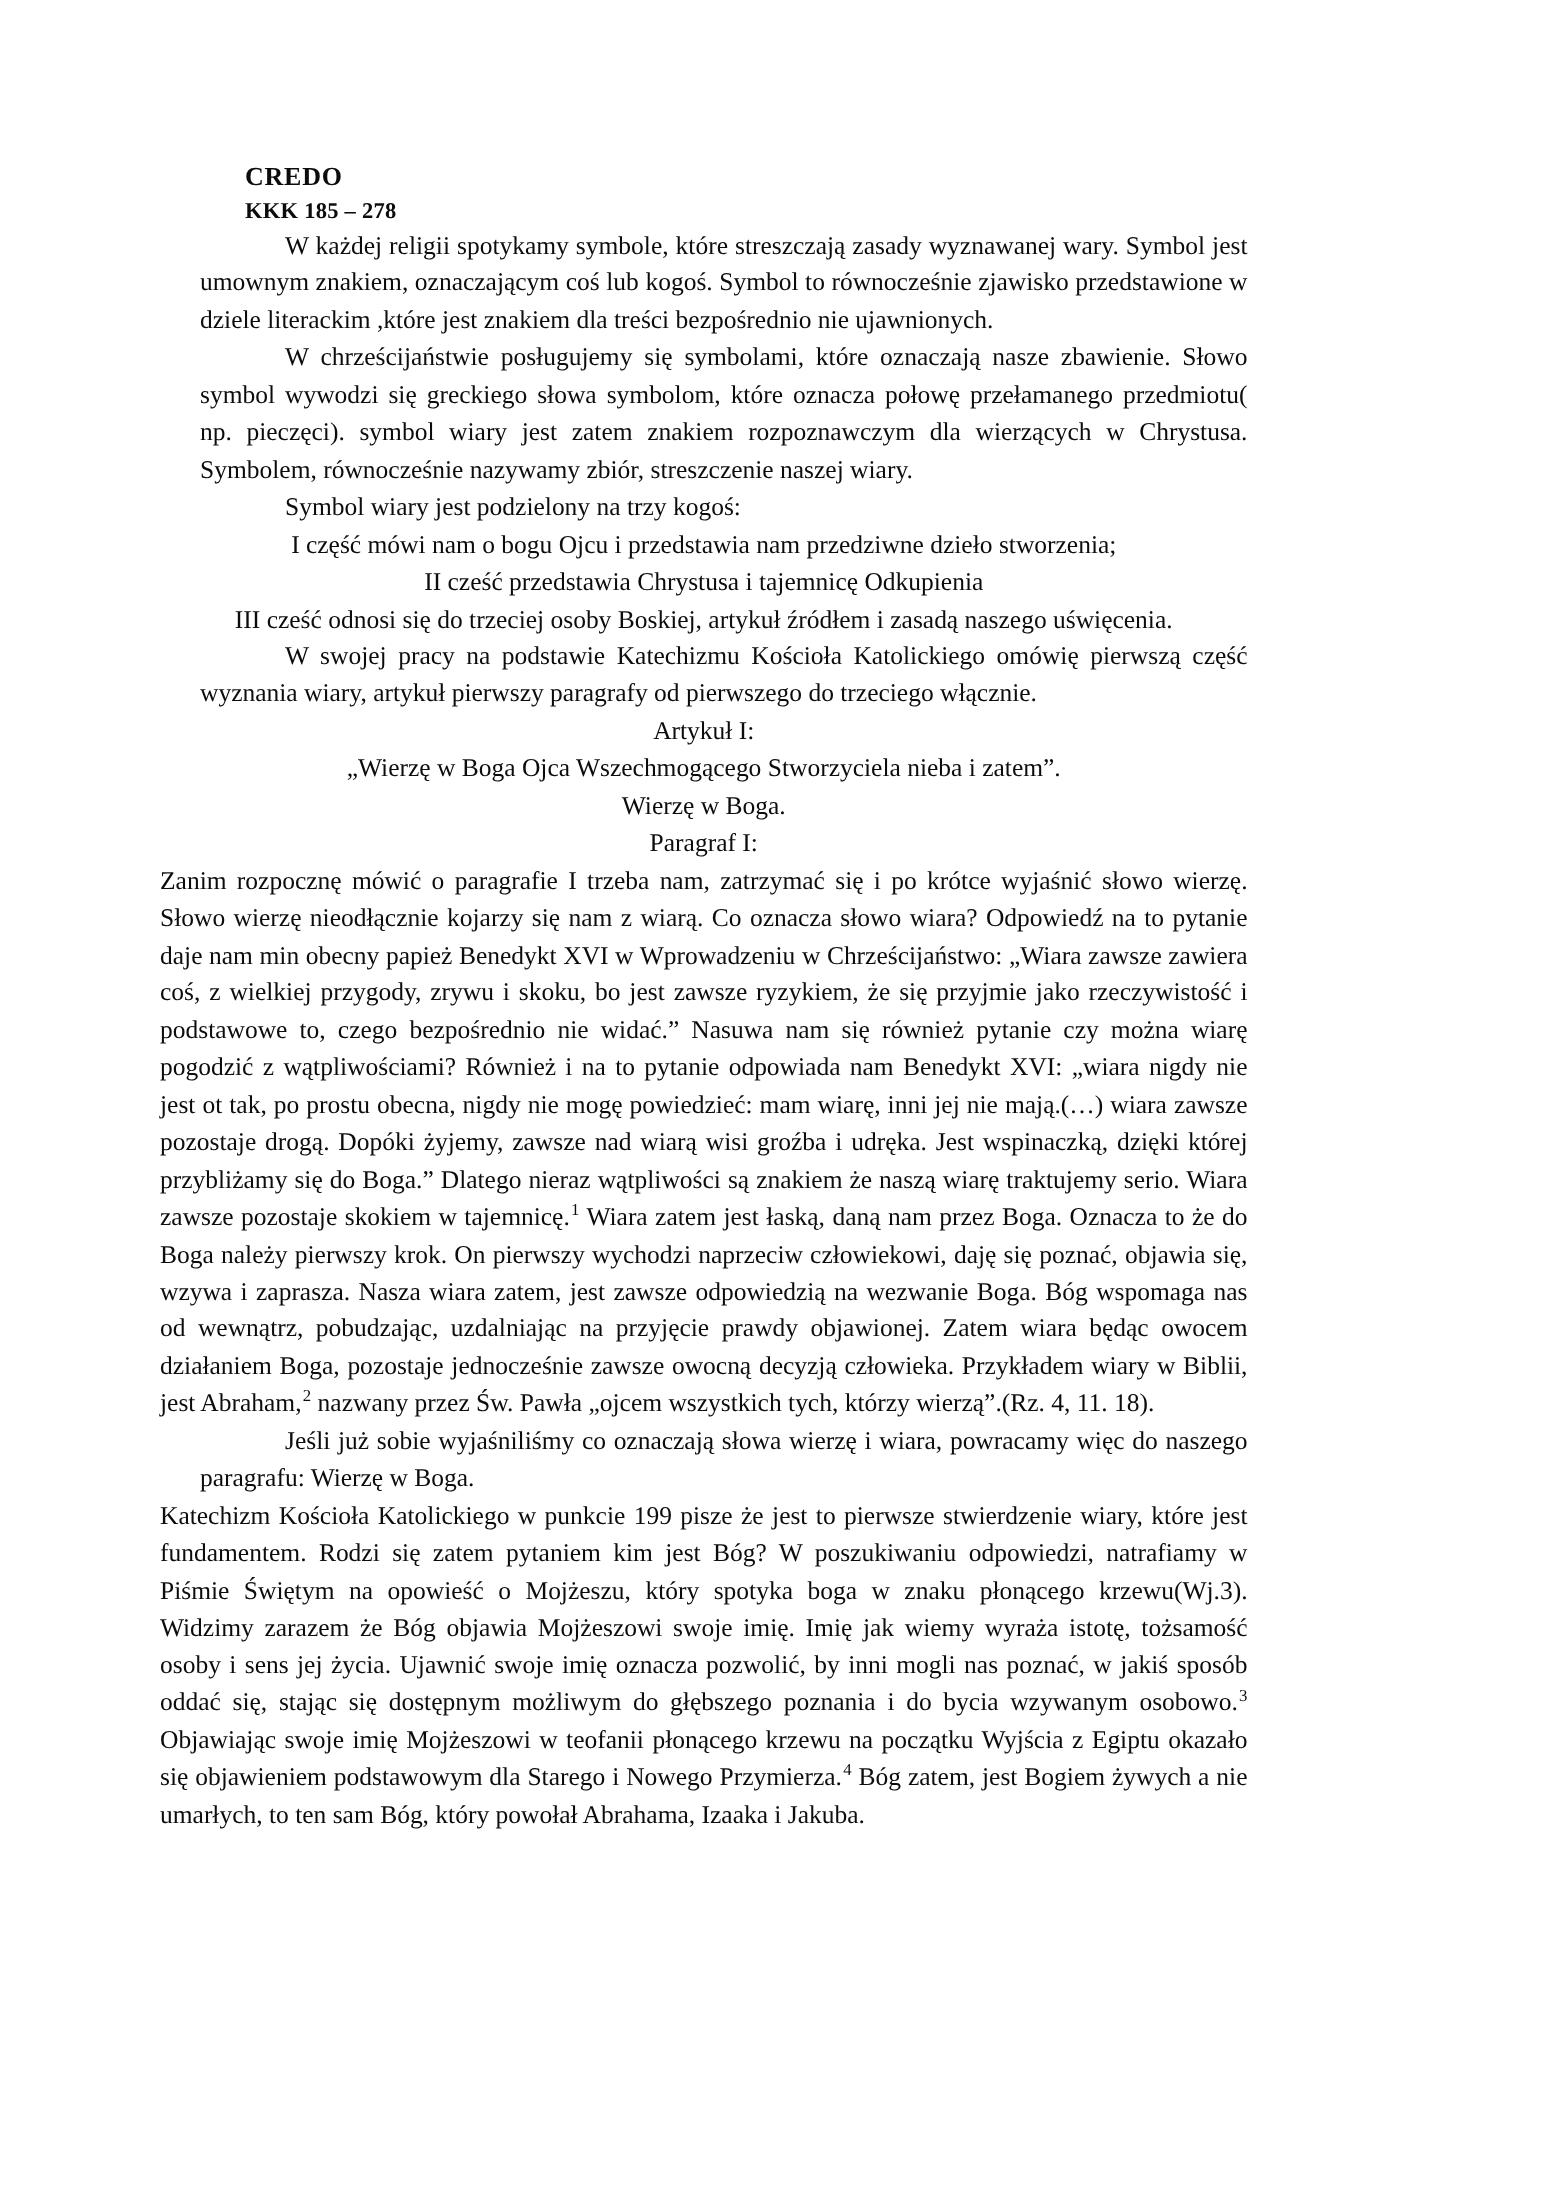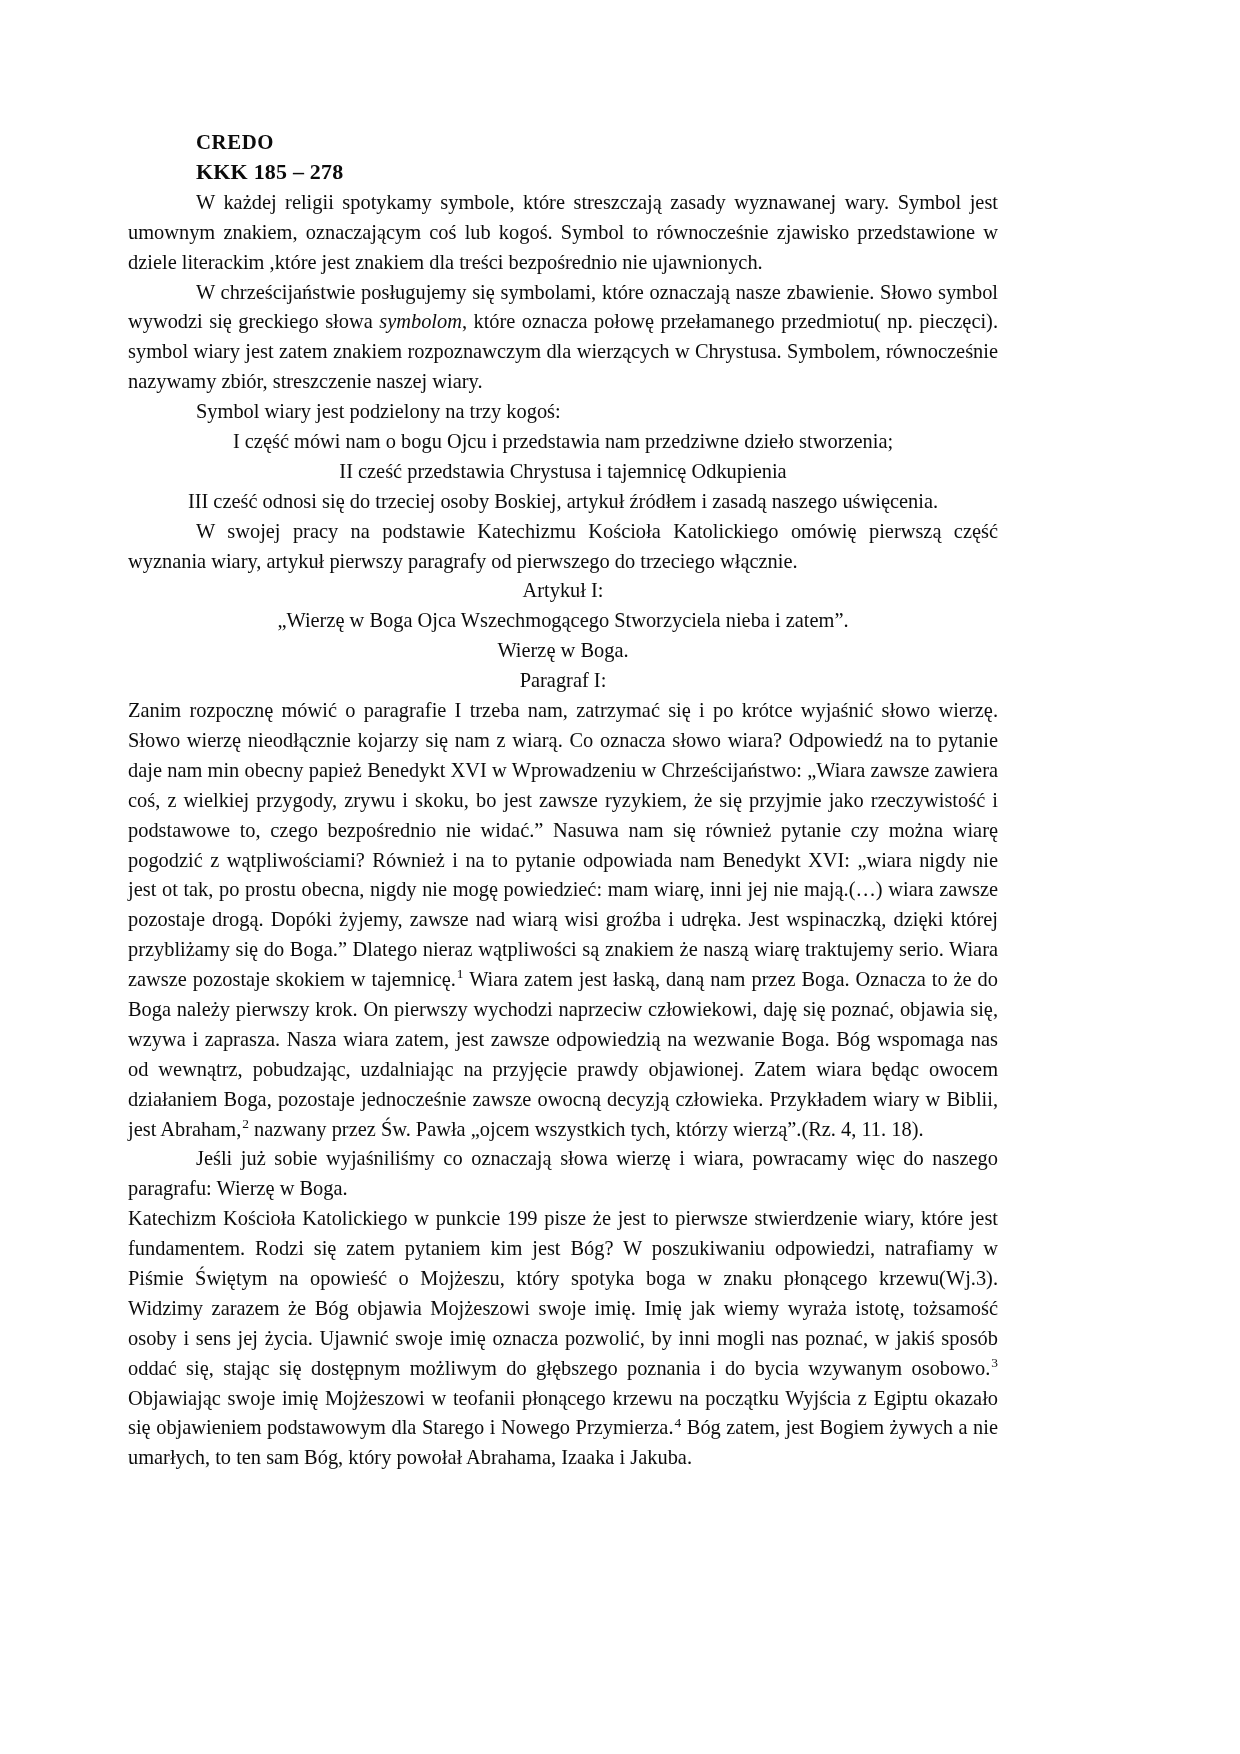--- a/index.html
+++ b/index.html
@@ -28,41 +28,41 @@
   }
   h1.title {
     font-size: 20.8px;
     font-weight: bold;
     letter-spacing: 0.6px;
     margin: 0 0 1px 0;
     padding-left: 68px;
     line-height: 1.33;
   }
   h2.subtitle {
-    font-size: 22px;
+    font-size: 18px;
     font-weight: bold;
     letter-spacing: 0.2px;
     margin: 0 0 2px 0;
     padding-left: 68px;
     line-height: 1.33;
   }
   p.para {
     margin: 0;
     text-align: justify;
     text-justify: inter-word;
     hyphens: none;
   }
   p.indent {
     text-indent: 68px;
+    margin-left: 32px;
   }
   p.flat {
     text-align: center;
   }
   .it {
-    font-style: italic;
   }
   sup.fn {
     font-size: 0.66em;
     vertical-align: super;
     line-height: 0;
     padding-left: 1px;
   }
 </style>
 </head>
 <body>

